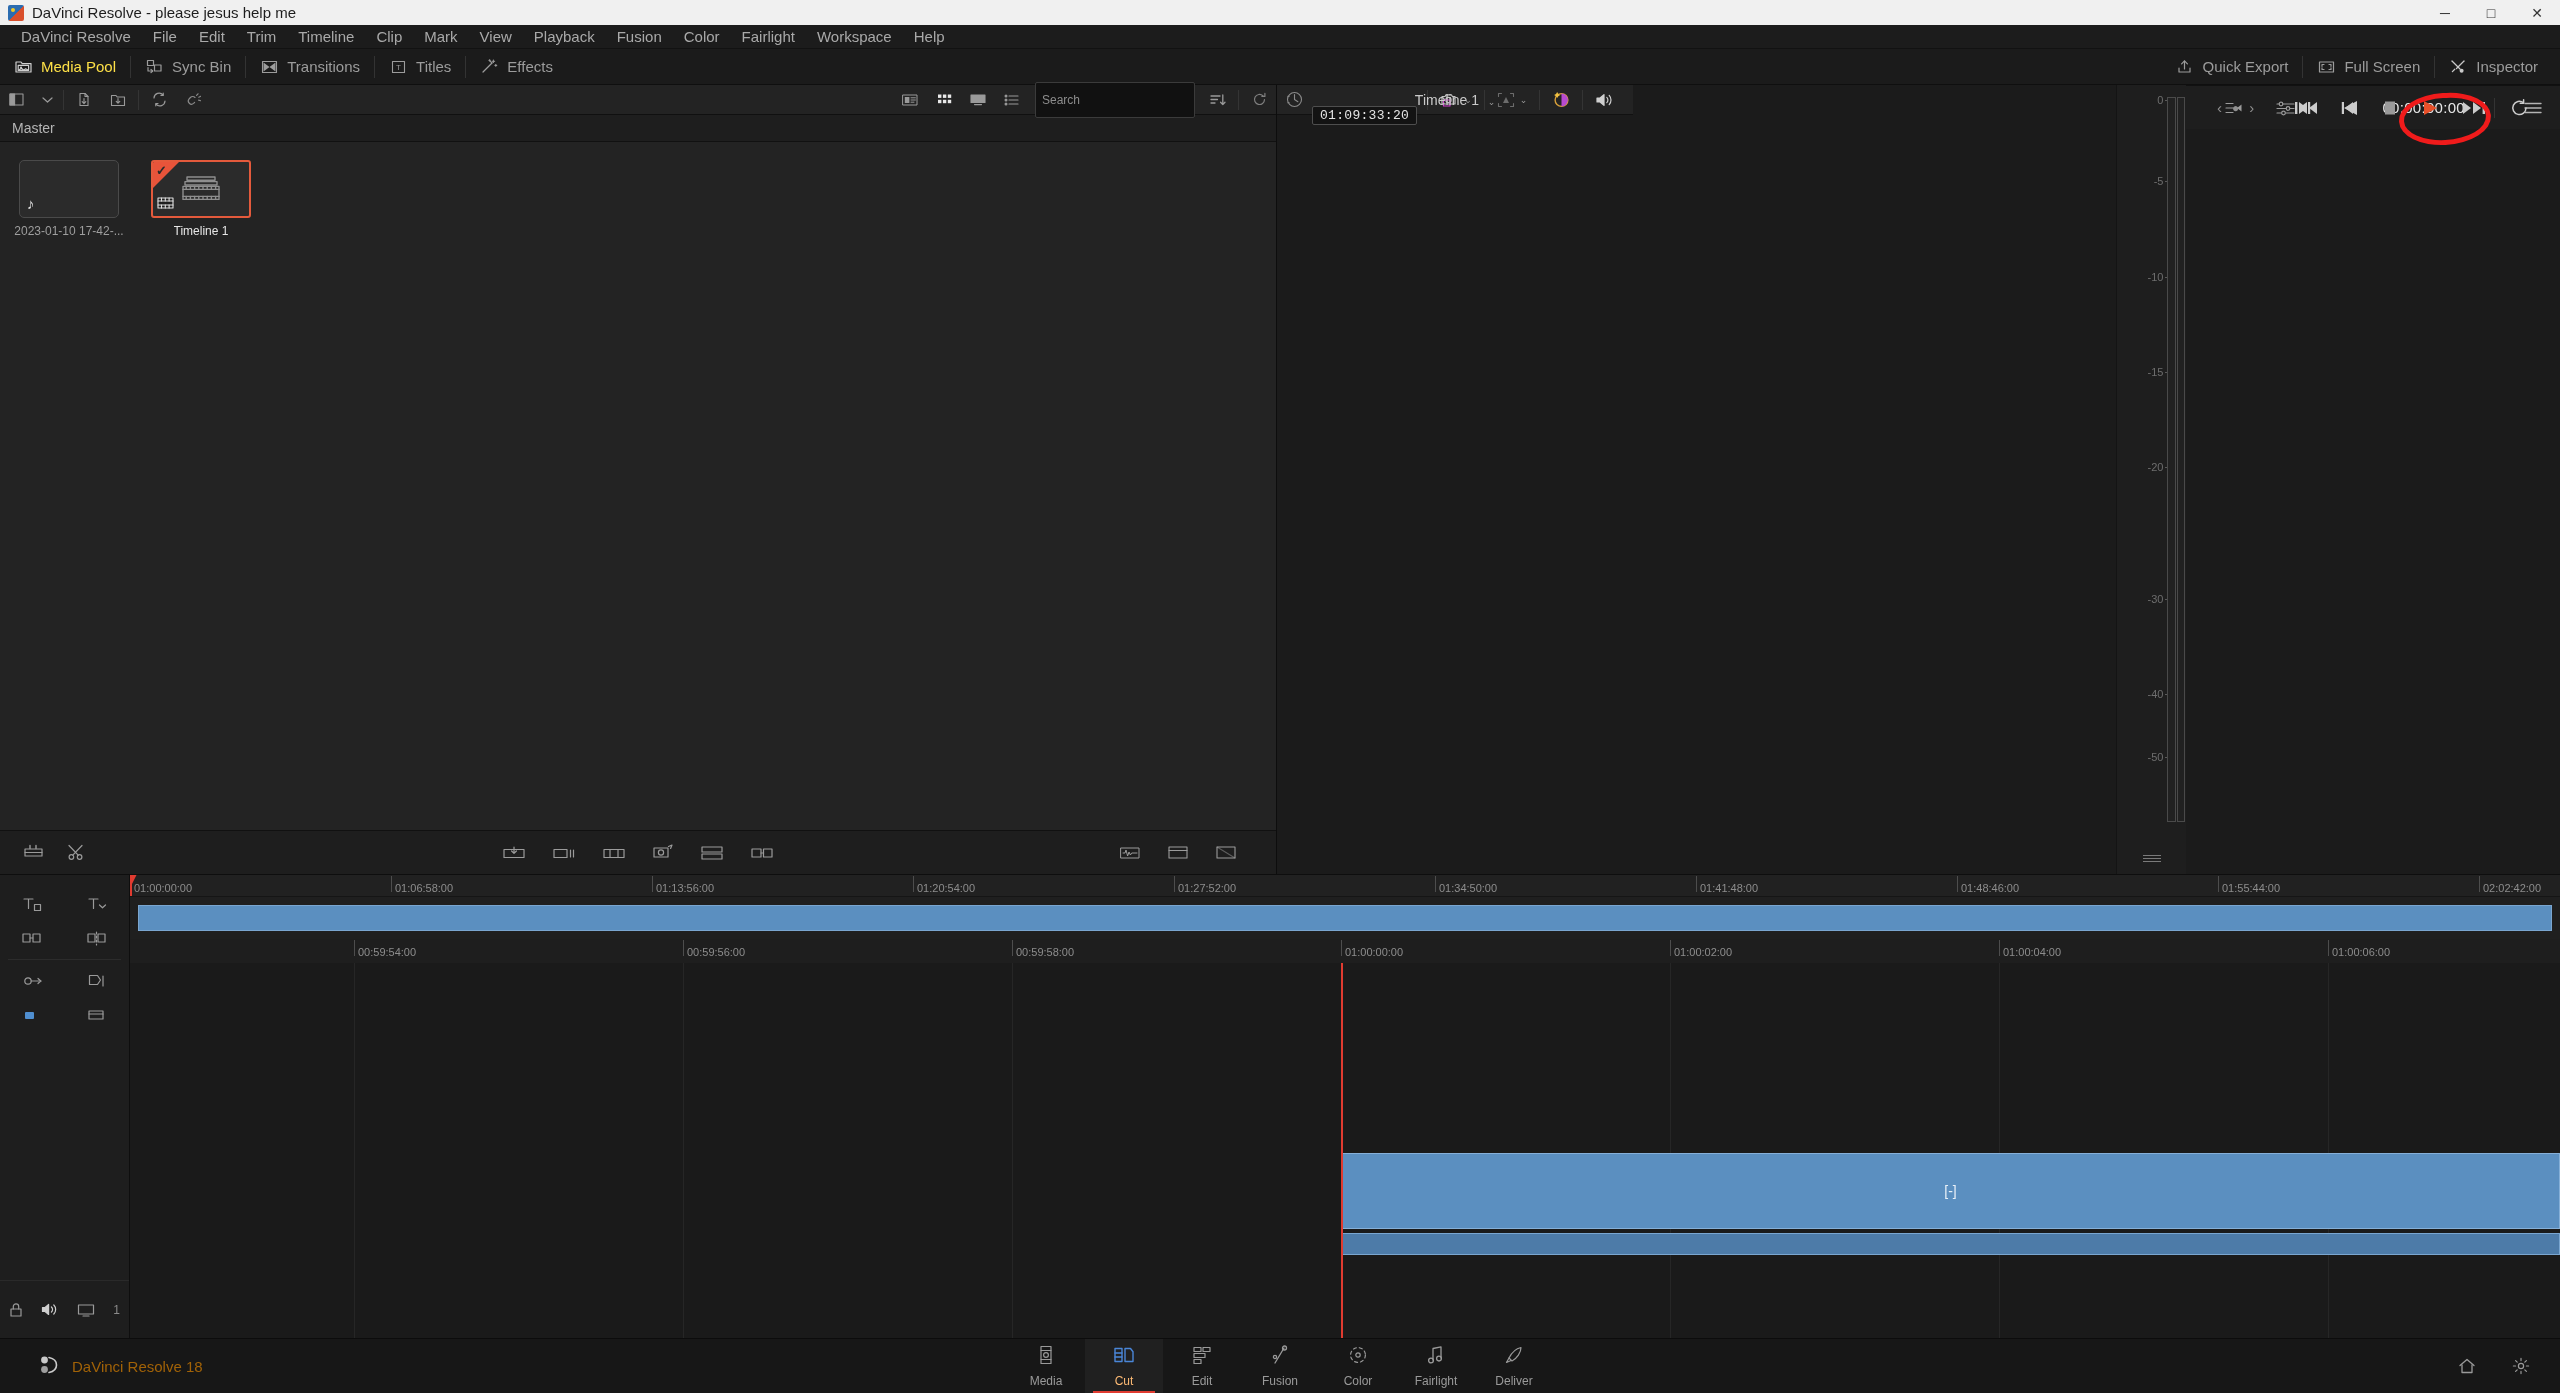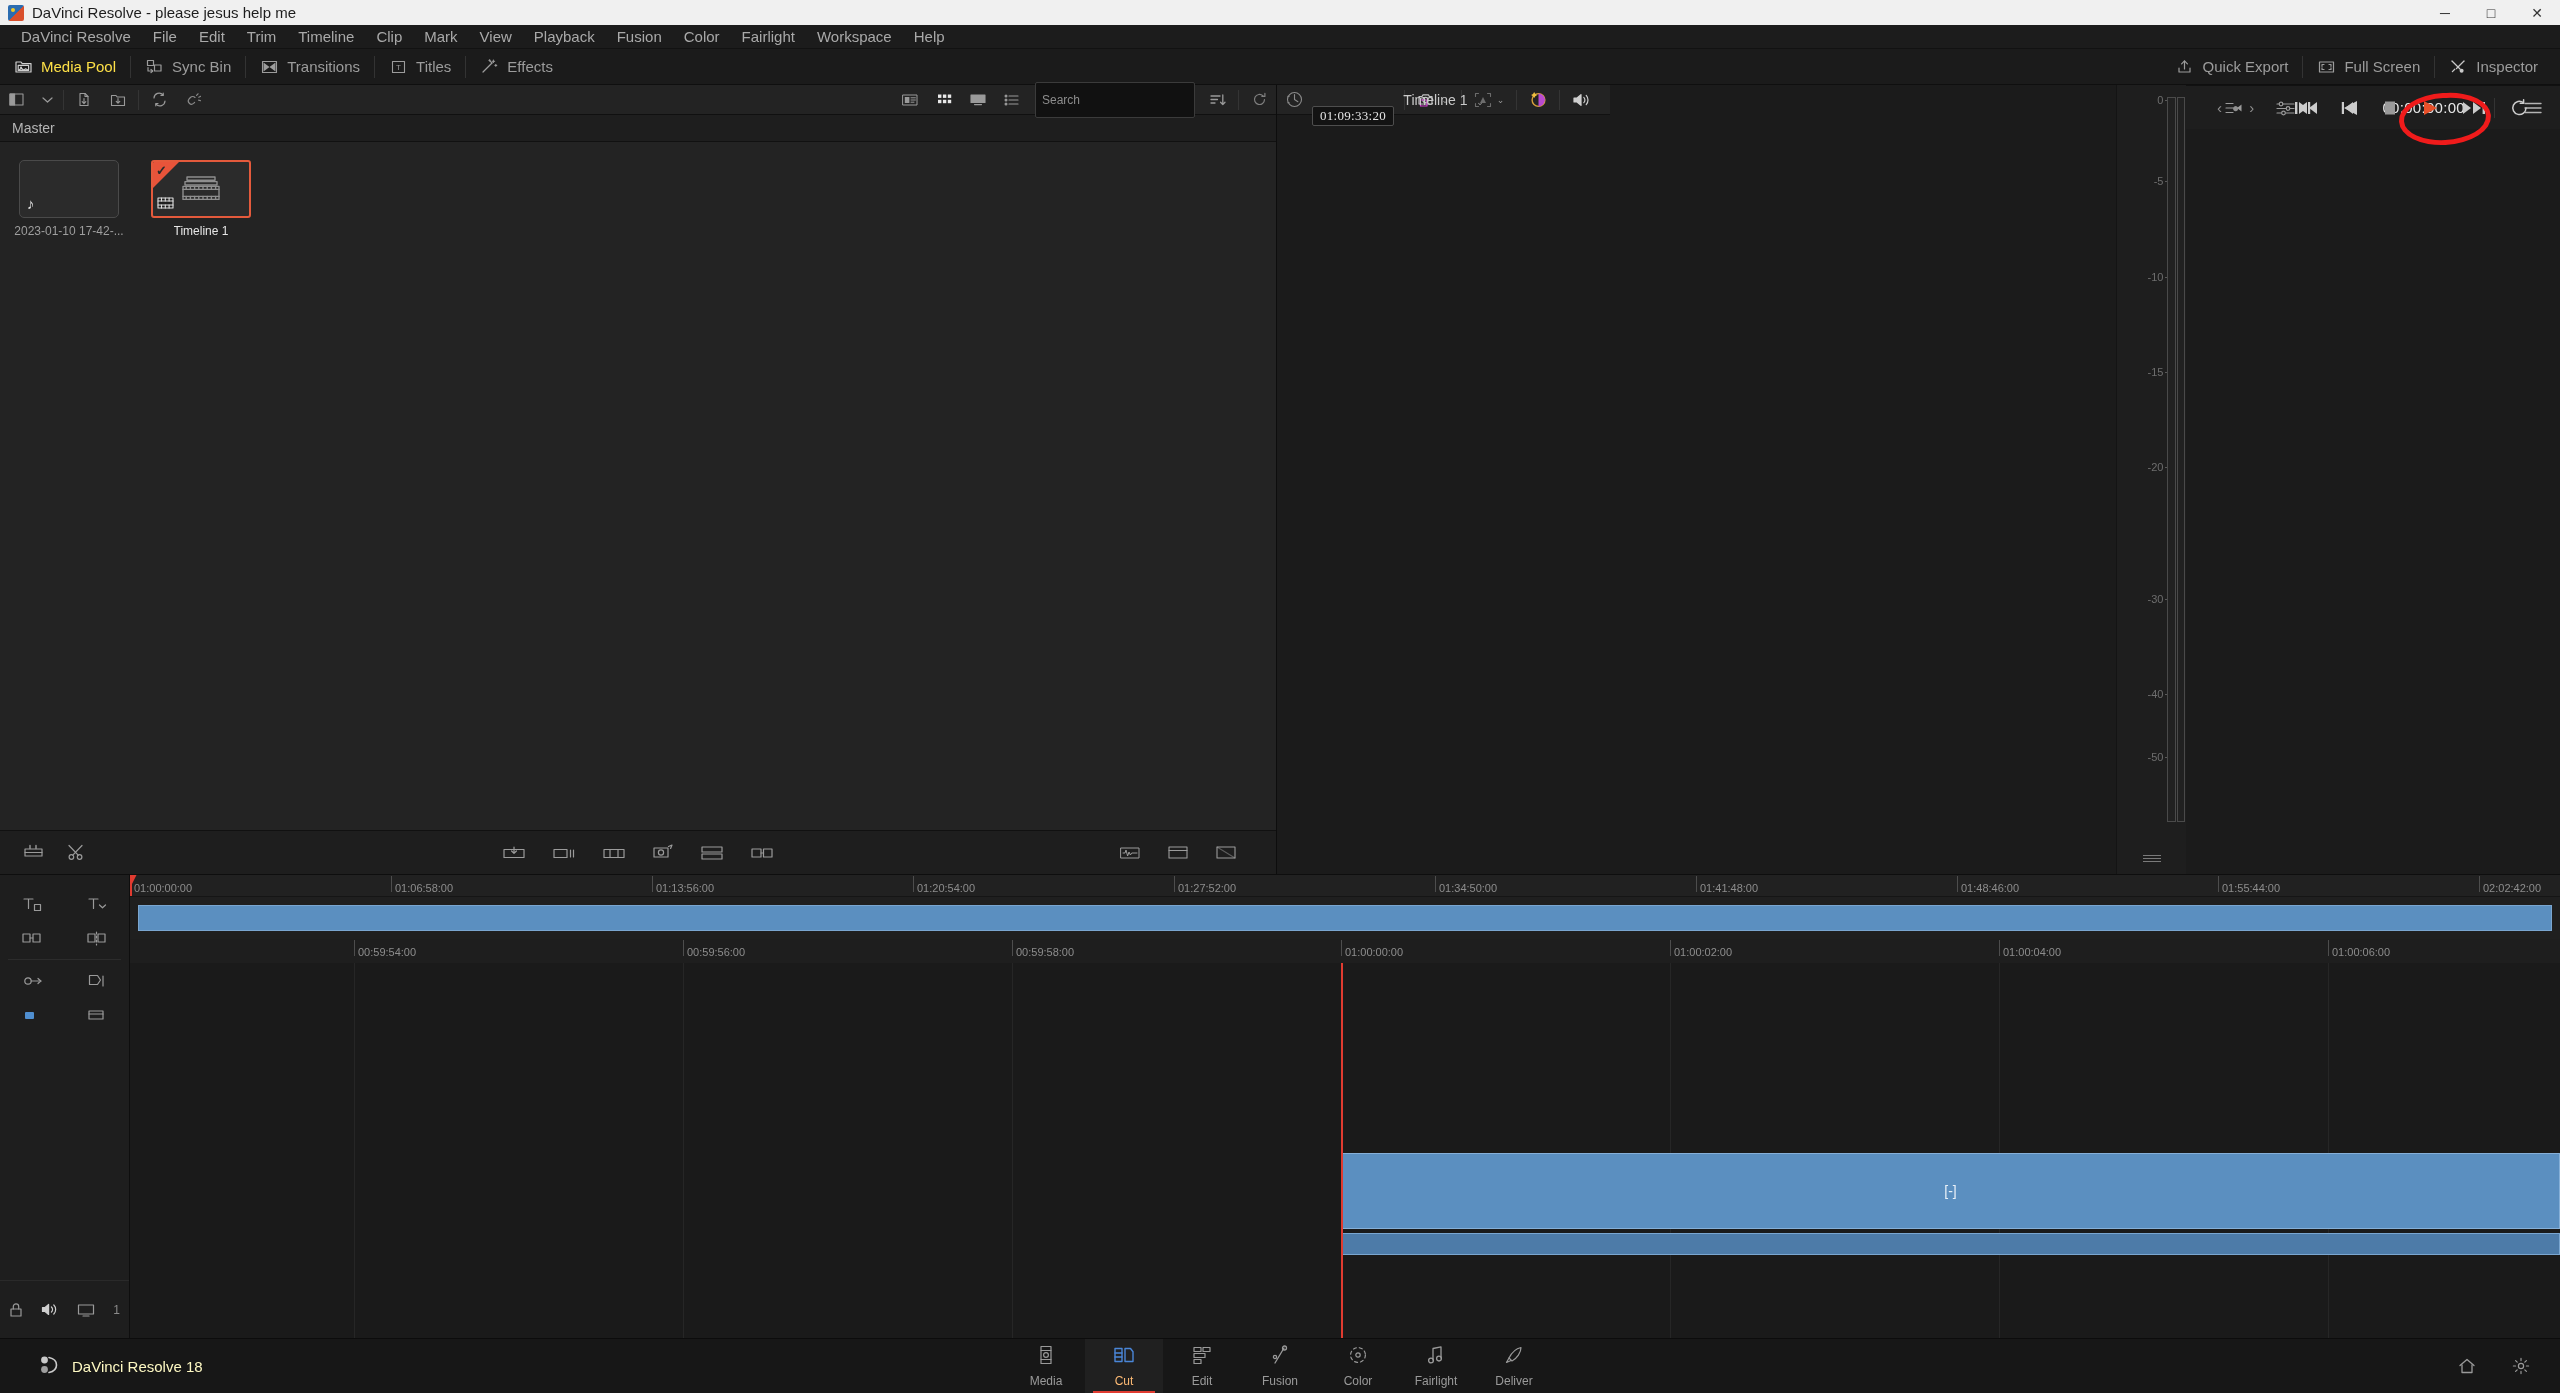--- a/index.html
+++ b/index.html
@@ -121,21 +121,21 @@
     height: 30px; flex: 0 0 30px; background:#232323; display:flex; align-items:center;
     border-bottom:1px solid #111; position:relative;
   }
   .viewer-title {
     position:absolute; left:0; right:0; text-align:center; font-size:14px; color:#cacaca;
     pointer-events:none;
   }
   .vh-right { margin-left:auto; display:flex; align-items:center; gap:0; padding-right: 10px;}
   .tc-box {
     border:1px solid #4e4e4e; background:#131313; color:#e4e4e4; font-size:13px;
-    padding: 1px 7px; border-radius:2px; font-family:Liberation Serif, serif; letter-spacing: .3px; margin-top: 32px;
+    padding: 1px 7px; border-radius:2px; font-family:Liberation Mono, monospace; letter-spacing: .3px; margin-top: 32px;
   }
   .vh-item { display:flex; align-items:center; padding: 0 9px; color:#8e8e8e;}
   .caret { font-size: 9px; margin-left: 5px; color:#9a9a9a;}
 
   .viewer-area { flex: 1 1 auto; display:flex; min-height: 0; background:#1b1b1b;}
   .viewer-canvas { flex:1 1 auto; background:#1b1b1b; min-width:0;}
   .audio-meter {
     width: 70px; flex: 0 0 70px; background:#1e1e1e; border-left:1px solid #141414;
     position: relative; padding-top: 8px;
   }
@@ -190,21 +190,21 @@
   }
   .tl-clip-audio { position:absolute; background:#4d7ba8; border:1px solid #7aa6d0;}
   .playhead { position:absolute; top:0; bottom:0; width:2px; background:#e03b30; z-index: 20;}
   .playhead-head { position:absolute; top:-1px; left:-5px; width:12px; height:12px; background:#e03b30; clip-path: polygon(0 0,100% 0,50% 100%); }
 
   
   .pagenav {
     height: 55px; flex: 0 0 55px; background:#171717; display:flex; align-items:center;
     border-top:1px solid #0c0c0c; position:relative;
   }
-  .pn-brand { display:flex; align-items:center; gap: 12px; padding-left: 38px; color:#fef9c3; font-size:15px;}
+  .pn-brand { display:flex; align-items:center; gap: 12px; padding-left: 38px; color:#a16207; font-size:15px;}
   .pn-center { position:absolute; left:0; right:0; display:flex; justify-content:center; gap: 0;}
   .pn-item {
     width: 78px; height: 55px; display:flex; flex-direction:column; align-items:center; justify-content:center;
     gap: 5px; color:#9a9a9a; position:relative;
   }
   .pn-item.active { background:#202020; color:#fdba74;}
   .pn-item.active:after { content:""; position:absolute; left:8px; right:8px; bottom:0; height:3px; background:#e03b30;}
   .pn-label { font-size: 12px;}
   .pn-right { margin-left:auto; display:flex; align-items:center; gap: 36px; padding-right: 30px; color:#9a9a9a;}
   svg { stroke-linecap: round; stroke-linejoin: round;}

